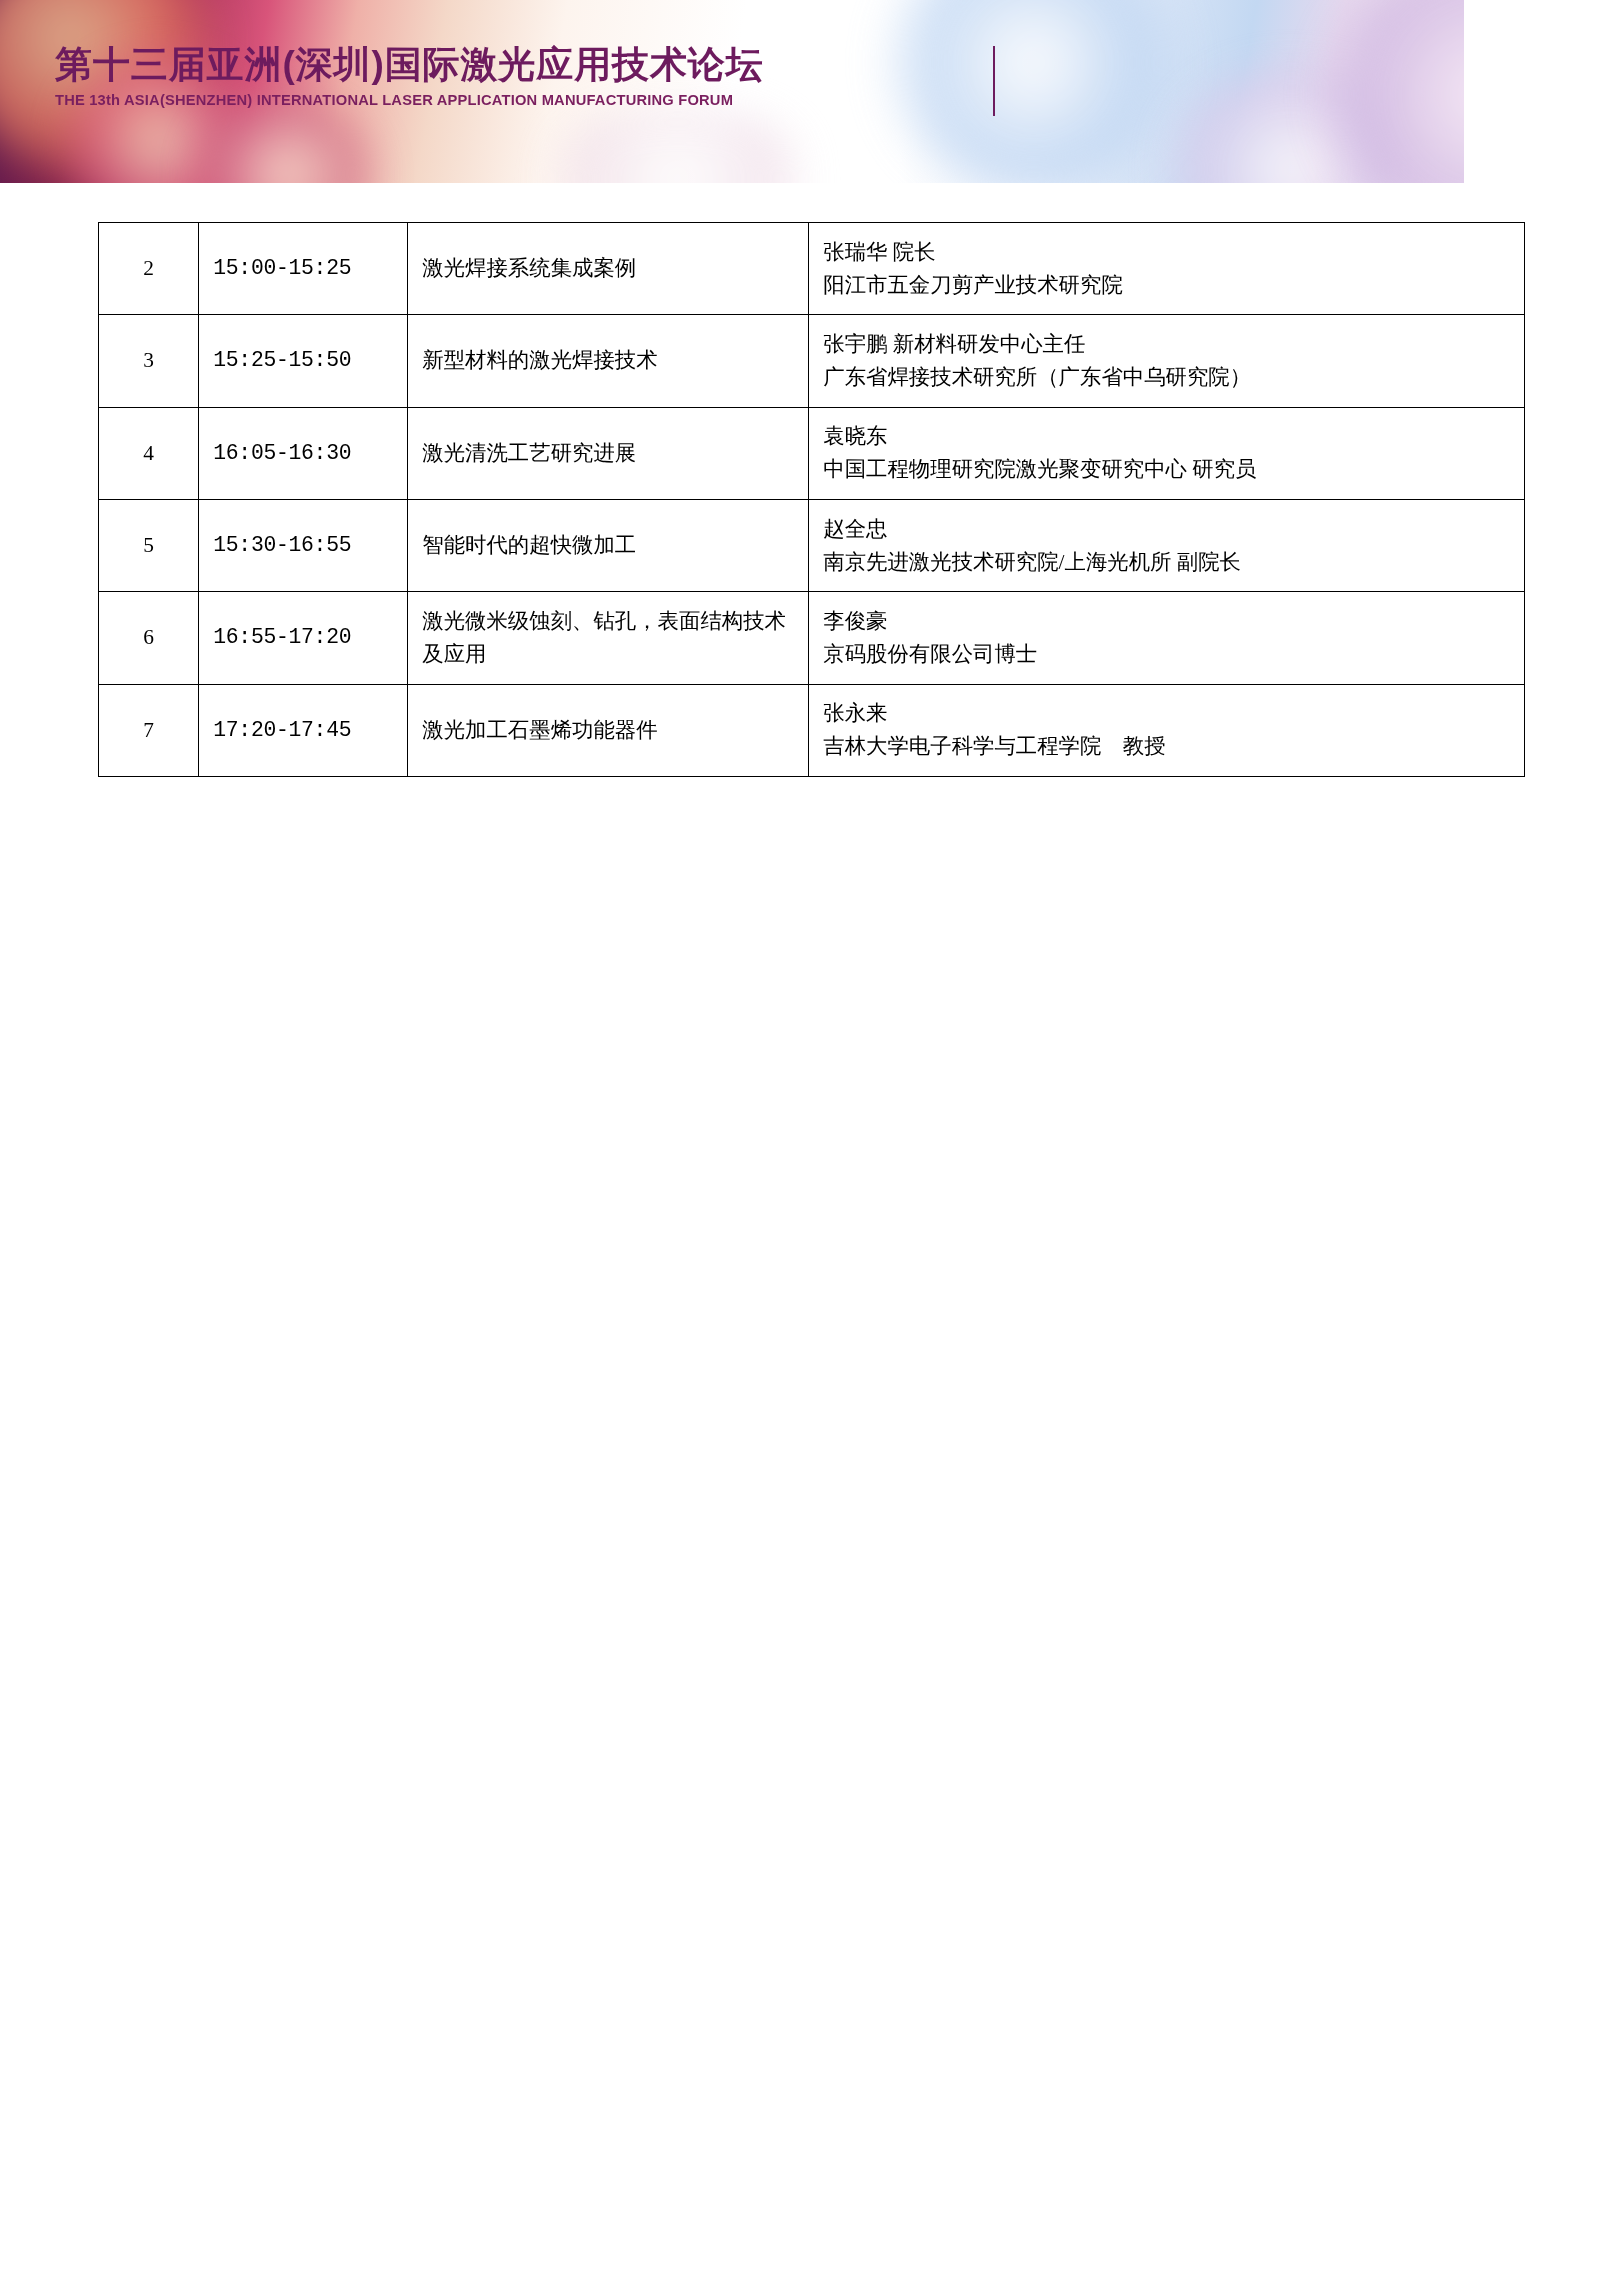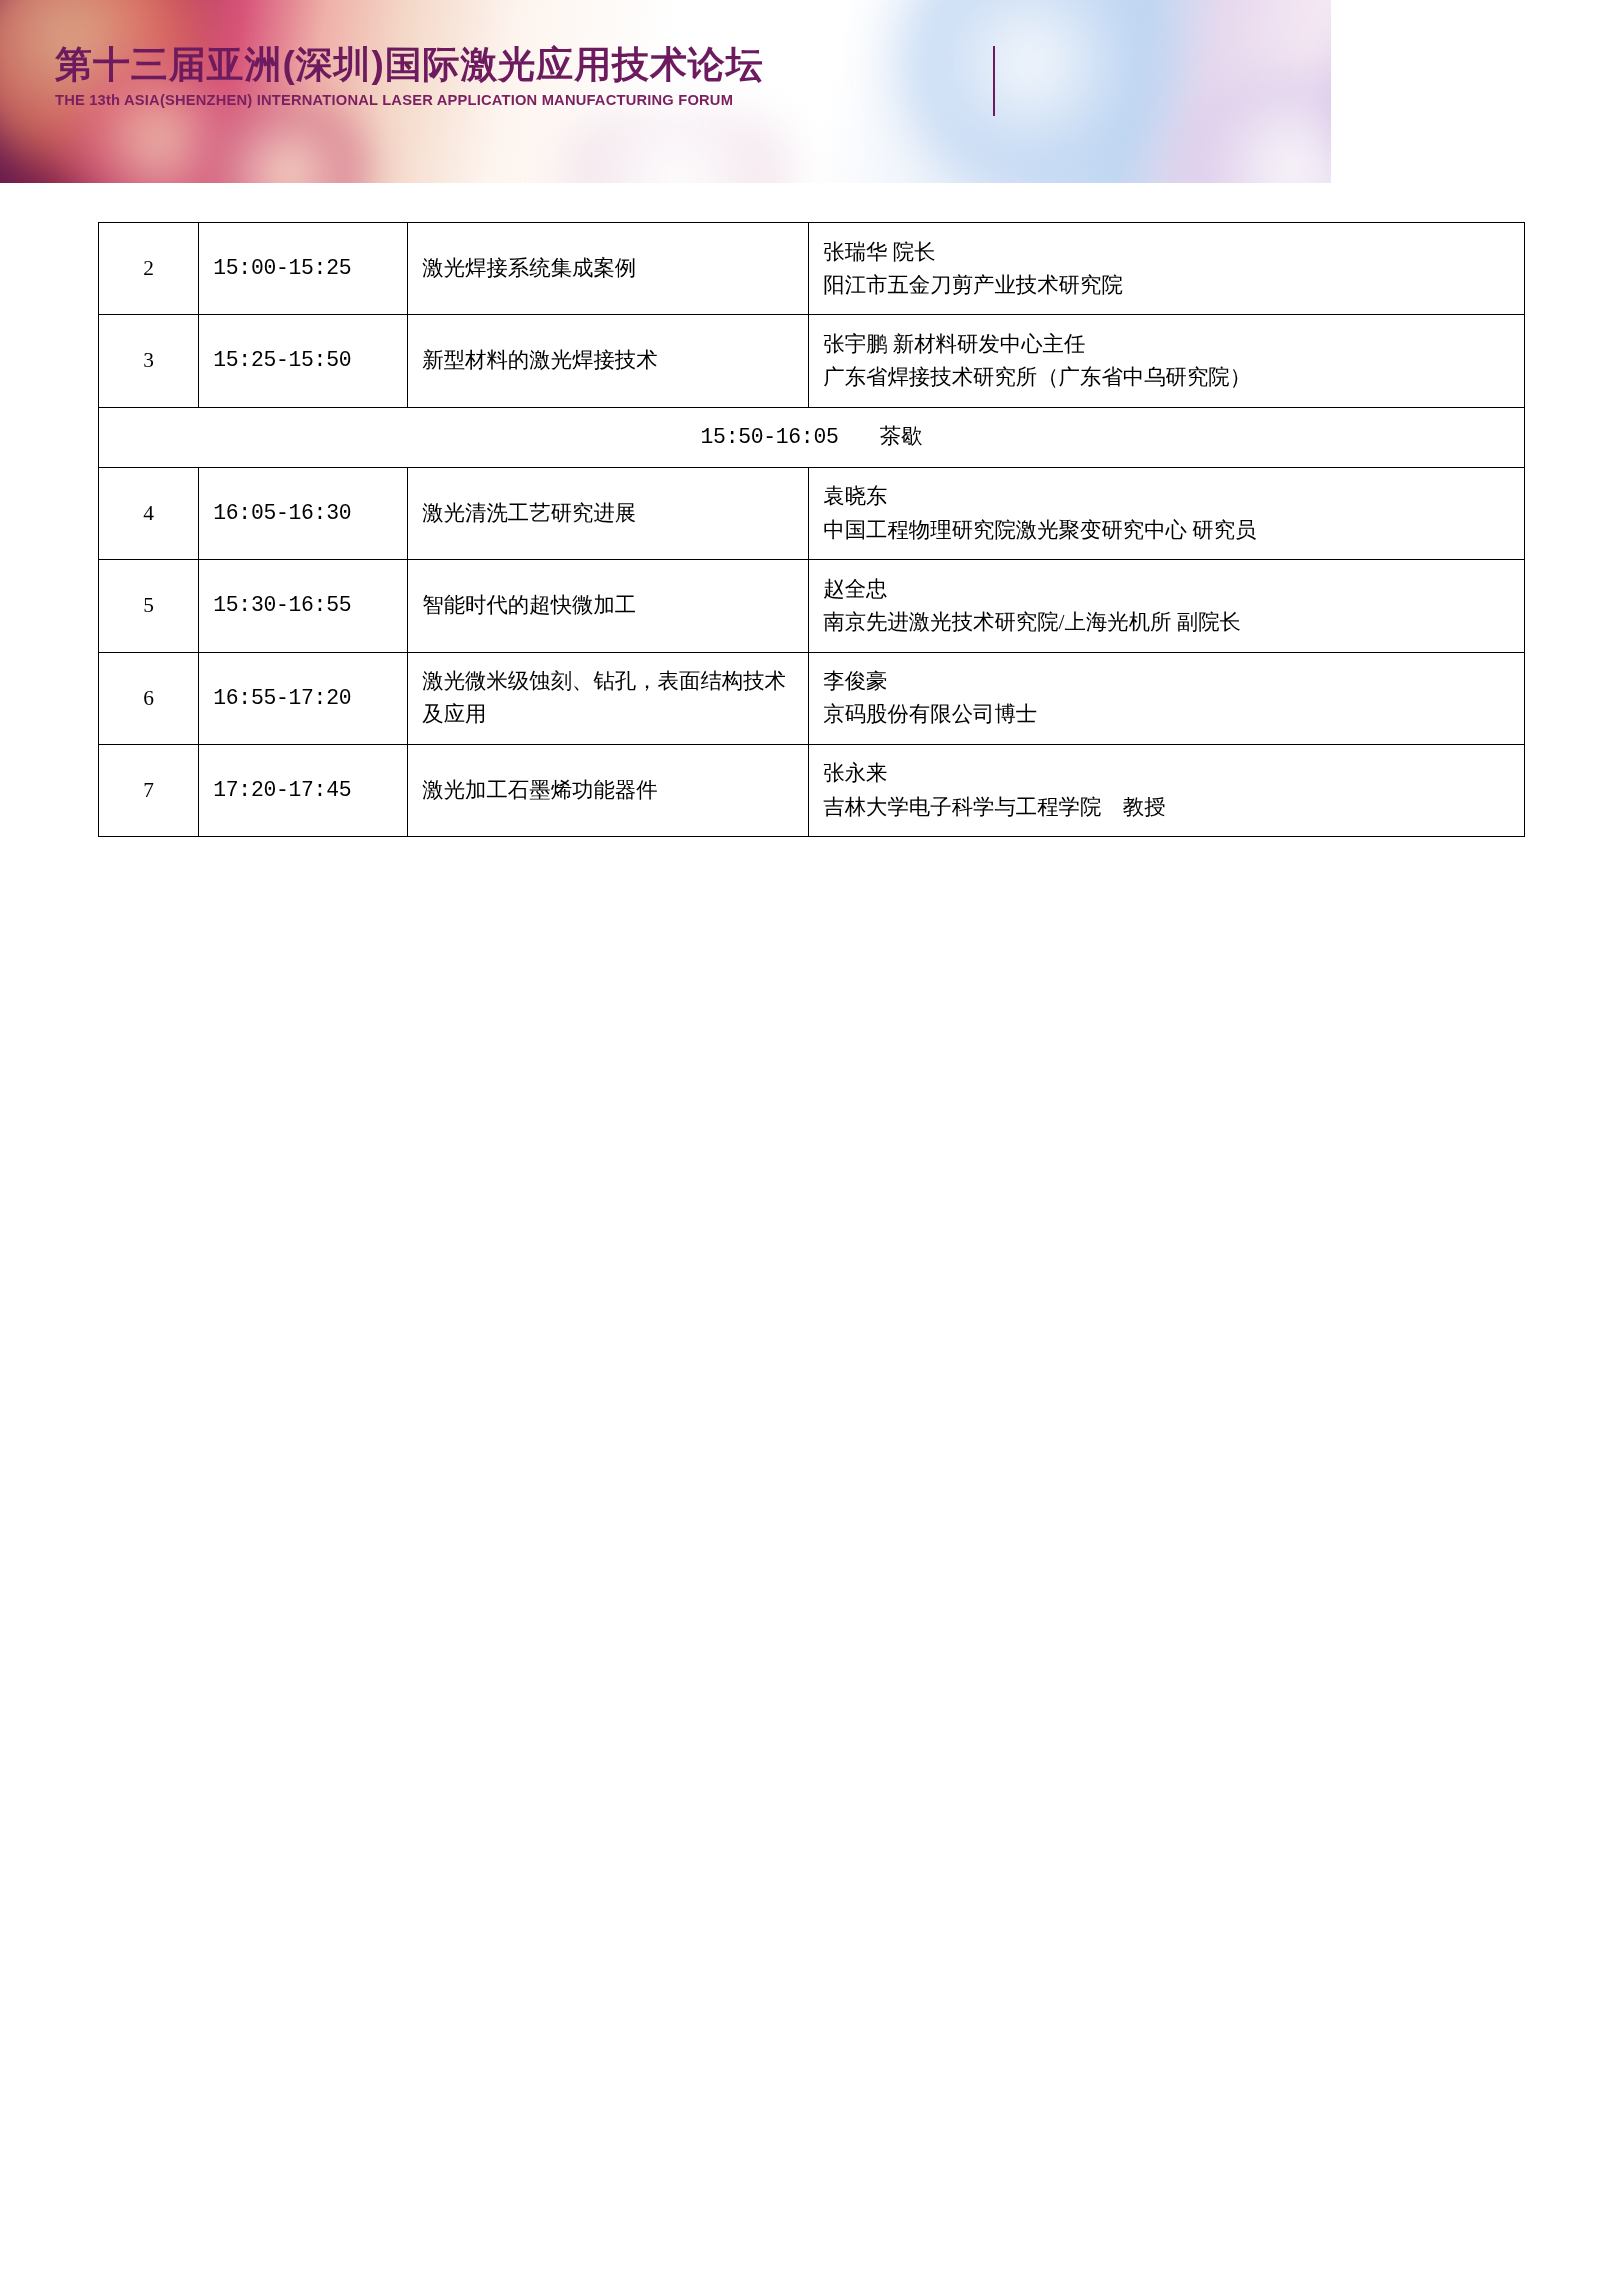--- a/index.html
+++ b/index.html
@@ -11,21 +11,21 @@
     height: 2282px;
     background: #ffffff;
     font-family: "Liberation Serif", serif;
     position: relative;
     overflow: hidden;
   }
 
   
   .banner {
     position: relative;
-    width: 1331px;
+    width: 1464px;
     height: 183px;
     overflow: hidden;
     background: linear-gradient(100deg,
         #5c1a4e 0%, #7a1d4a 6%, #a8305b 12%,
         #d8547a 18%, #efb0a8 24%, #f4d8c8 30%,
         #fdf4ee 38%, #ffffff 50%, #ffffff 62%,
         #eef3fb 70%, #d7e4f6 78%, #c3d8f2 84%,
         #e7d9ee 90%, #f3e6f2 96%, #f8eef6 100%);
   }
   .banner .blob {
@@ -209,27 +209,20 @@
       <tr>
         <td class="no">3</td>
         <td class="time">15:25-15:50</td>
         <td class="topic">新型材料的激光焊接技术</td>
         <td class="speaker">
           <span class="line2">张宇鹏  新材料研发中心主任</span>
           <span class="line2">广东省焊接技术研究所（广东省中乌研究院）</span>
         </td>
       </tr>
 
-      <tr>
-        <td class="break" colspan="4">
-          <span>15:50-16:05</span>
-          <span class="break-label">&nbsp;&nbsp;&nbsp;</span>
-          <span class="break-label">茶歇</span>
-        </td>
-      </tr>
 
       <tr>
         <td class="no">4</td>
         <td class="time">16:05-16:30</td>
         <td class="topic">激光清洗工艺研究进展</td>
         <td class="speaker">
           <span class="line2">袁晓东</span>
           <span class="line2">中国工程物理研究院激光聚变研究中心  研究员</span>
         </td>
       </tr>

